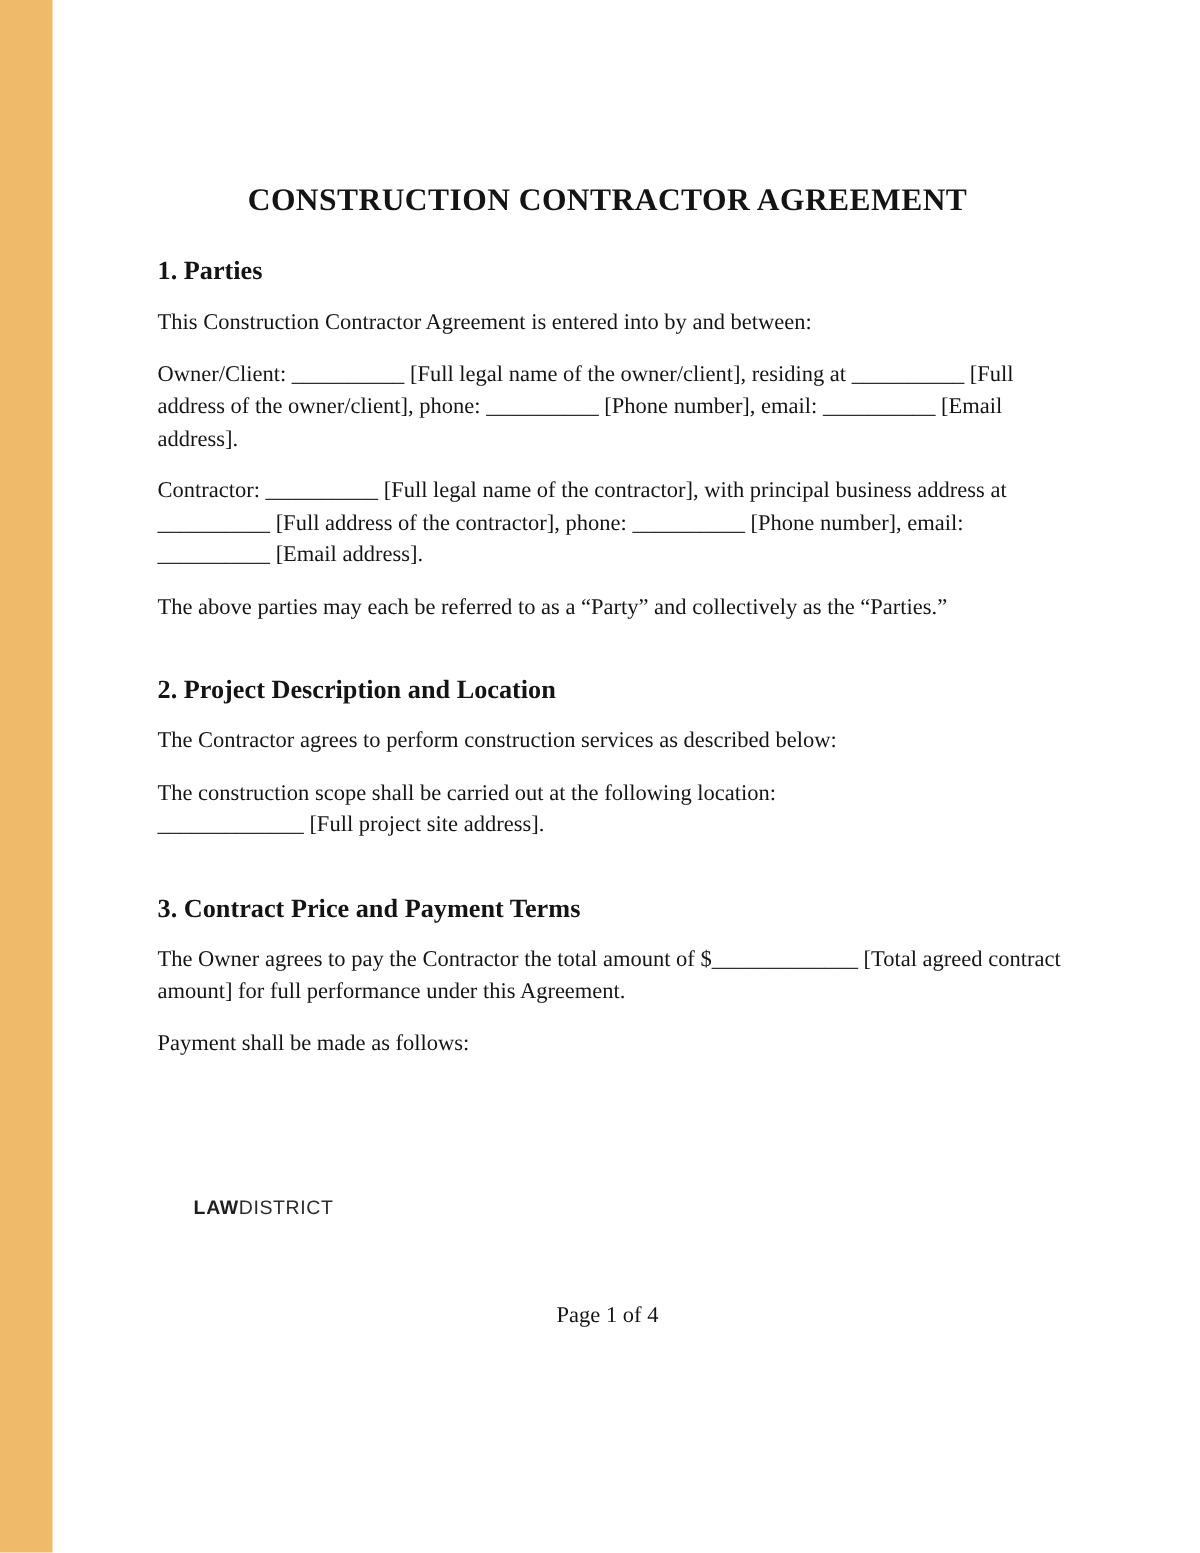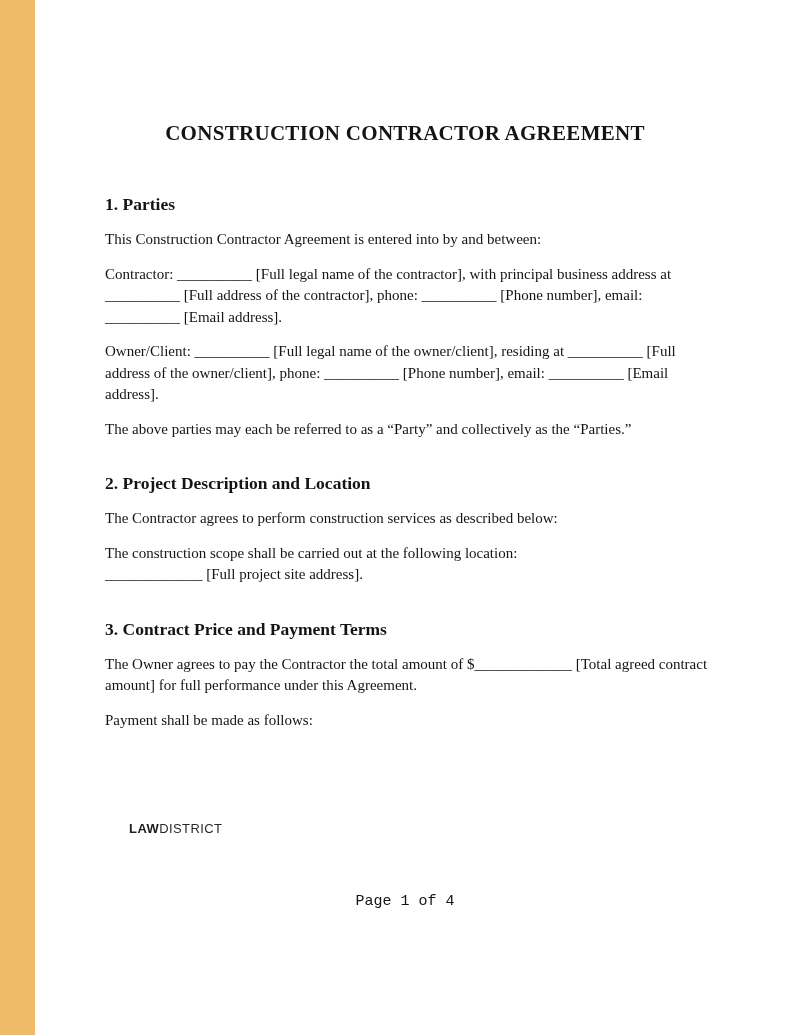--- a/index.html
+++ b/index.html
@@ -39,21 +39,21 @@
     white-space: pre;
   }
   .sec h2 {
     margin: 31px 0 0 0;
     font-size: 17.5px;
     line-height: 24px;
     font-weight: bold;
     white-space: pre;
   }
   .sec-first h2 {
-    margin-top: 44px;
+    margin-top: 20px;
   }
   .sec p {
     margin: 13px 0 0 0;
     font-size: 15px;
     line-height: 21.5px;
     white-space: pre;
   }
   .sec ul {
     margin: 13px 0 0 0;
     padding: 0 0 0 49px;
@@ -77,41 +77,40 @@
     white-space: pre;
   }
   .logo-law { font-weight: 700; }
   .logo-district { font-weight: 400; color: #2b2b2b; }
   .page-number {
     margin: 29px 0 0 0;
     font-size: 15px;
     line-height: 21.5px;
     text-align: center;
     white-space: pre;
-    font-family: Liberation Mono, monospace;
   }
 </style>
 </head>
 <body>
 
 <aside class="accent-strip" style="background: rgb(240, 187, 105);"></aside>
 
 <main class="doc">
 
   <h1 class="title">CONSTRUCTION CONTRACTOR AGREEMENT</h1>
 
   <section class="sec sec-first">
     <h2>1. Parties</h2>
     <p>This Construction Contractor Agreement is entered into by and between:</p>
+    <p>Owner/Client: __________ [Full legal name of the owner/client], residing at __________ [Full
+address of the owner/client], phone: __________ [Phone number], email: __________ [Email
+address].</p>
     <p>Contractor: __________ [Full legal name of the contractor], with principal business address at
 __________ [Full address of the contractor], phone: __________ [Phone number], email:
 __________ [Email address].</p>
-    <p>Owner/Client: __________ [Full legal name of the owner/client], residing at __________ [Full
-address of the owner/client], phone: __________ [Phone number], email: __________ [Email
-address].</p>
     <p>The above parties may each be referred to as a “Party” and collectively as the “Parties.”</p>
   </section>
 
   <section class="sec">
     <h2>2. Project Description and Location</h2>
     <p>The Contractor agrees to perform construction services as described below:</p>
     <p>The construction scope shall be carried out at the following location:
 _____________ [Full project site address].</p>
   </section>
 

